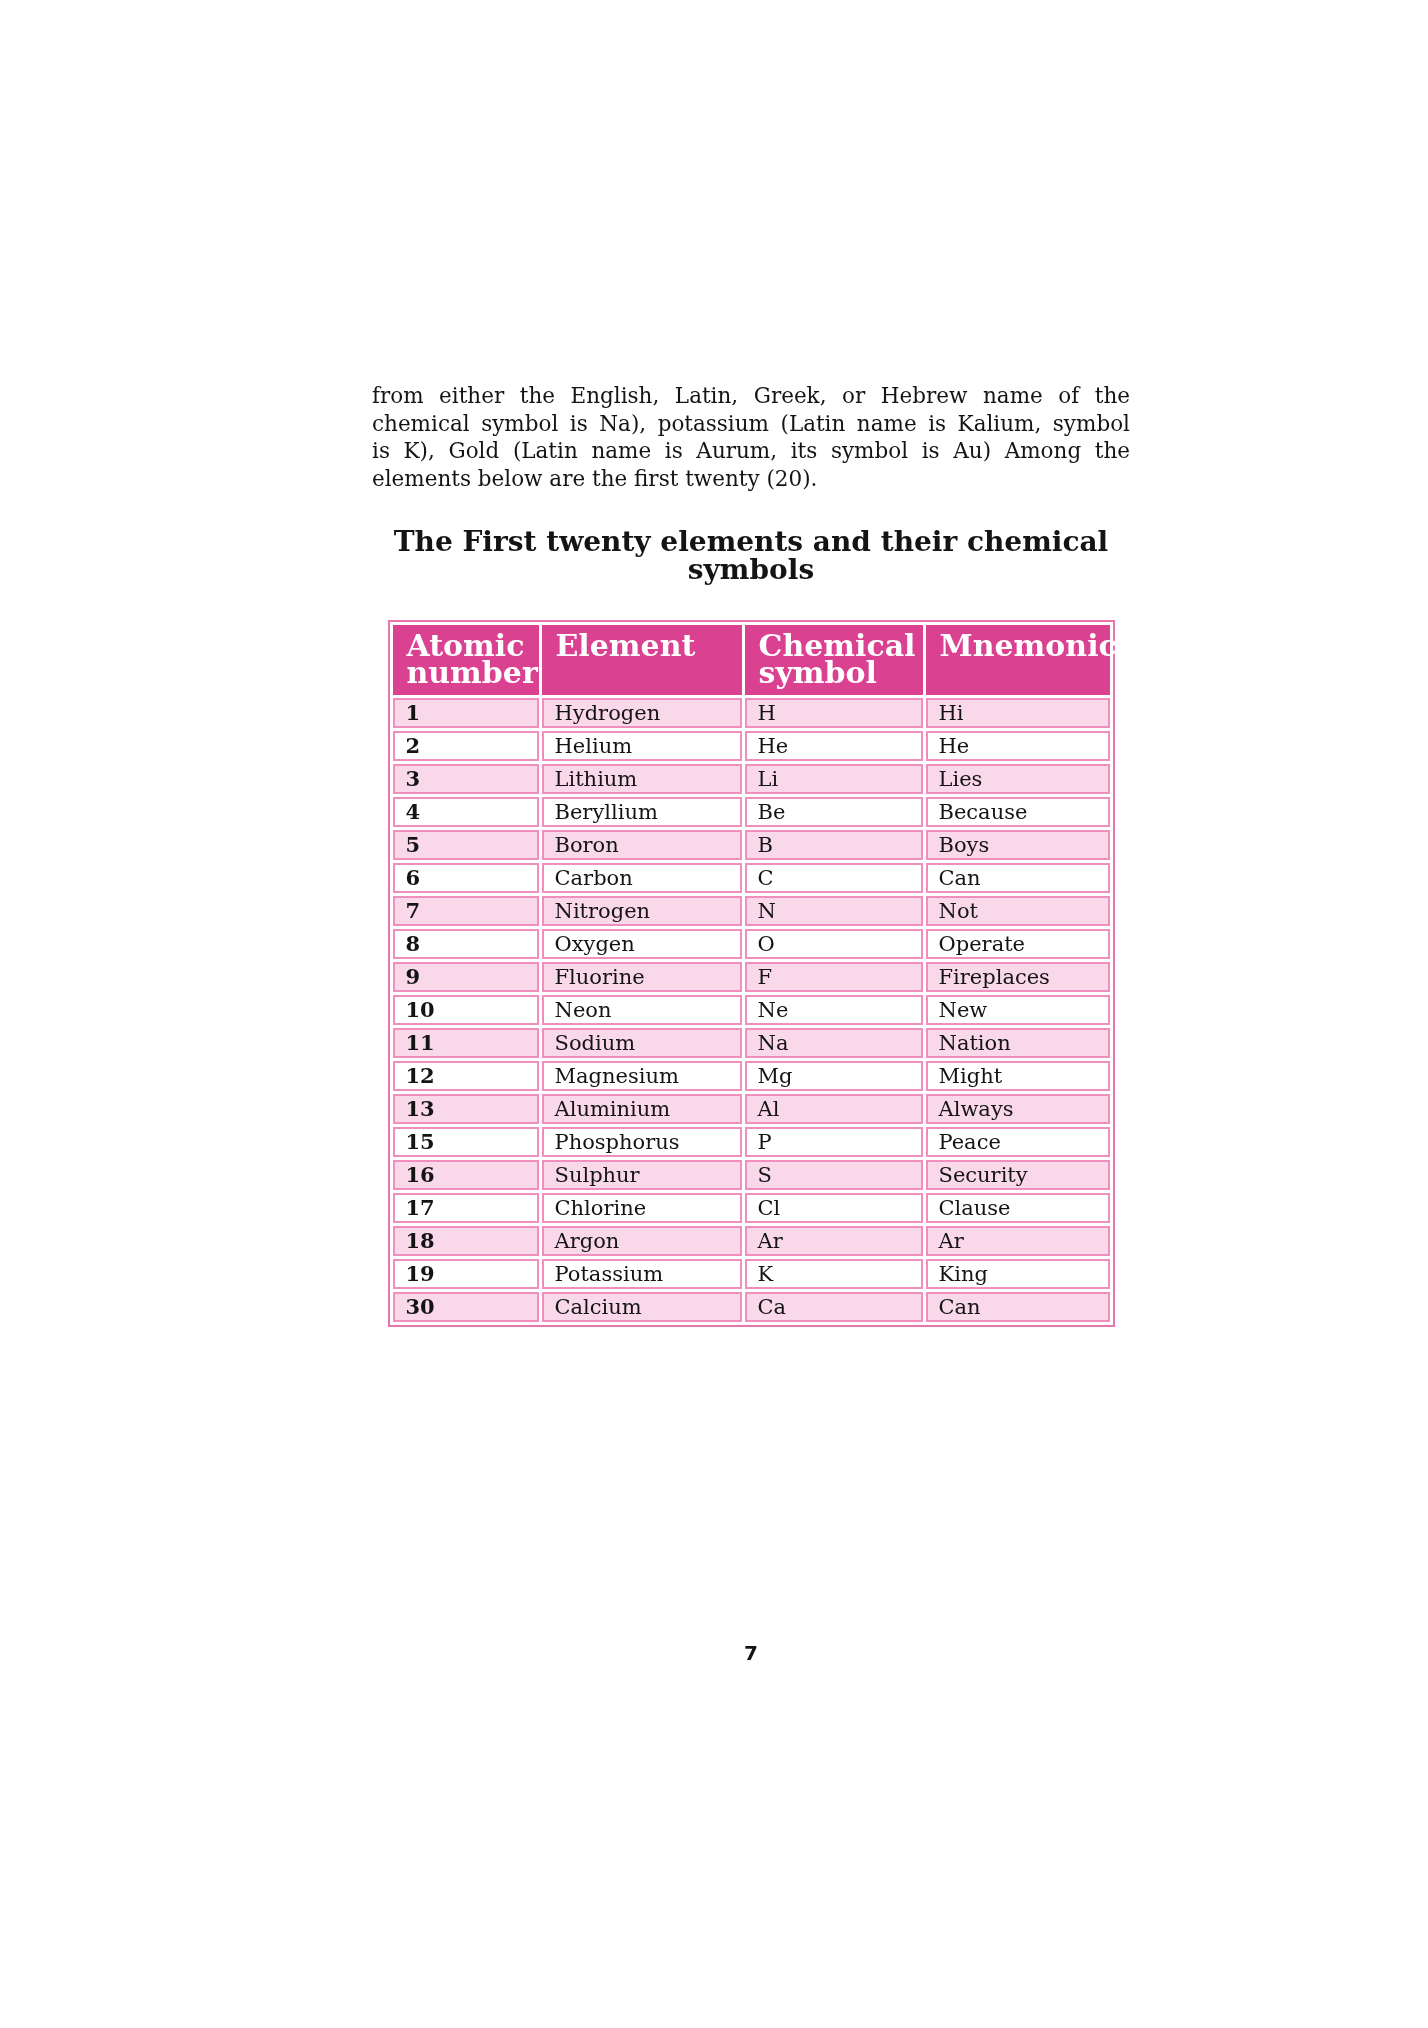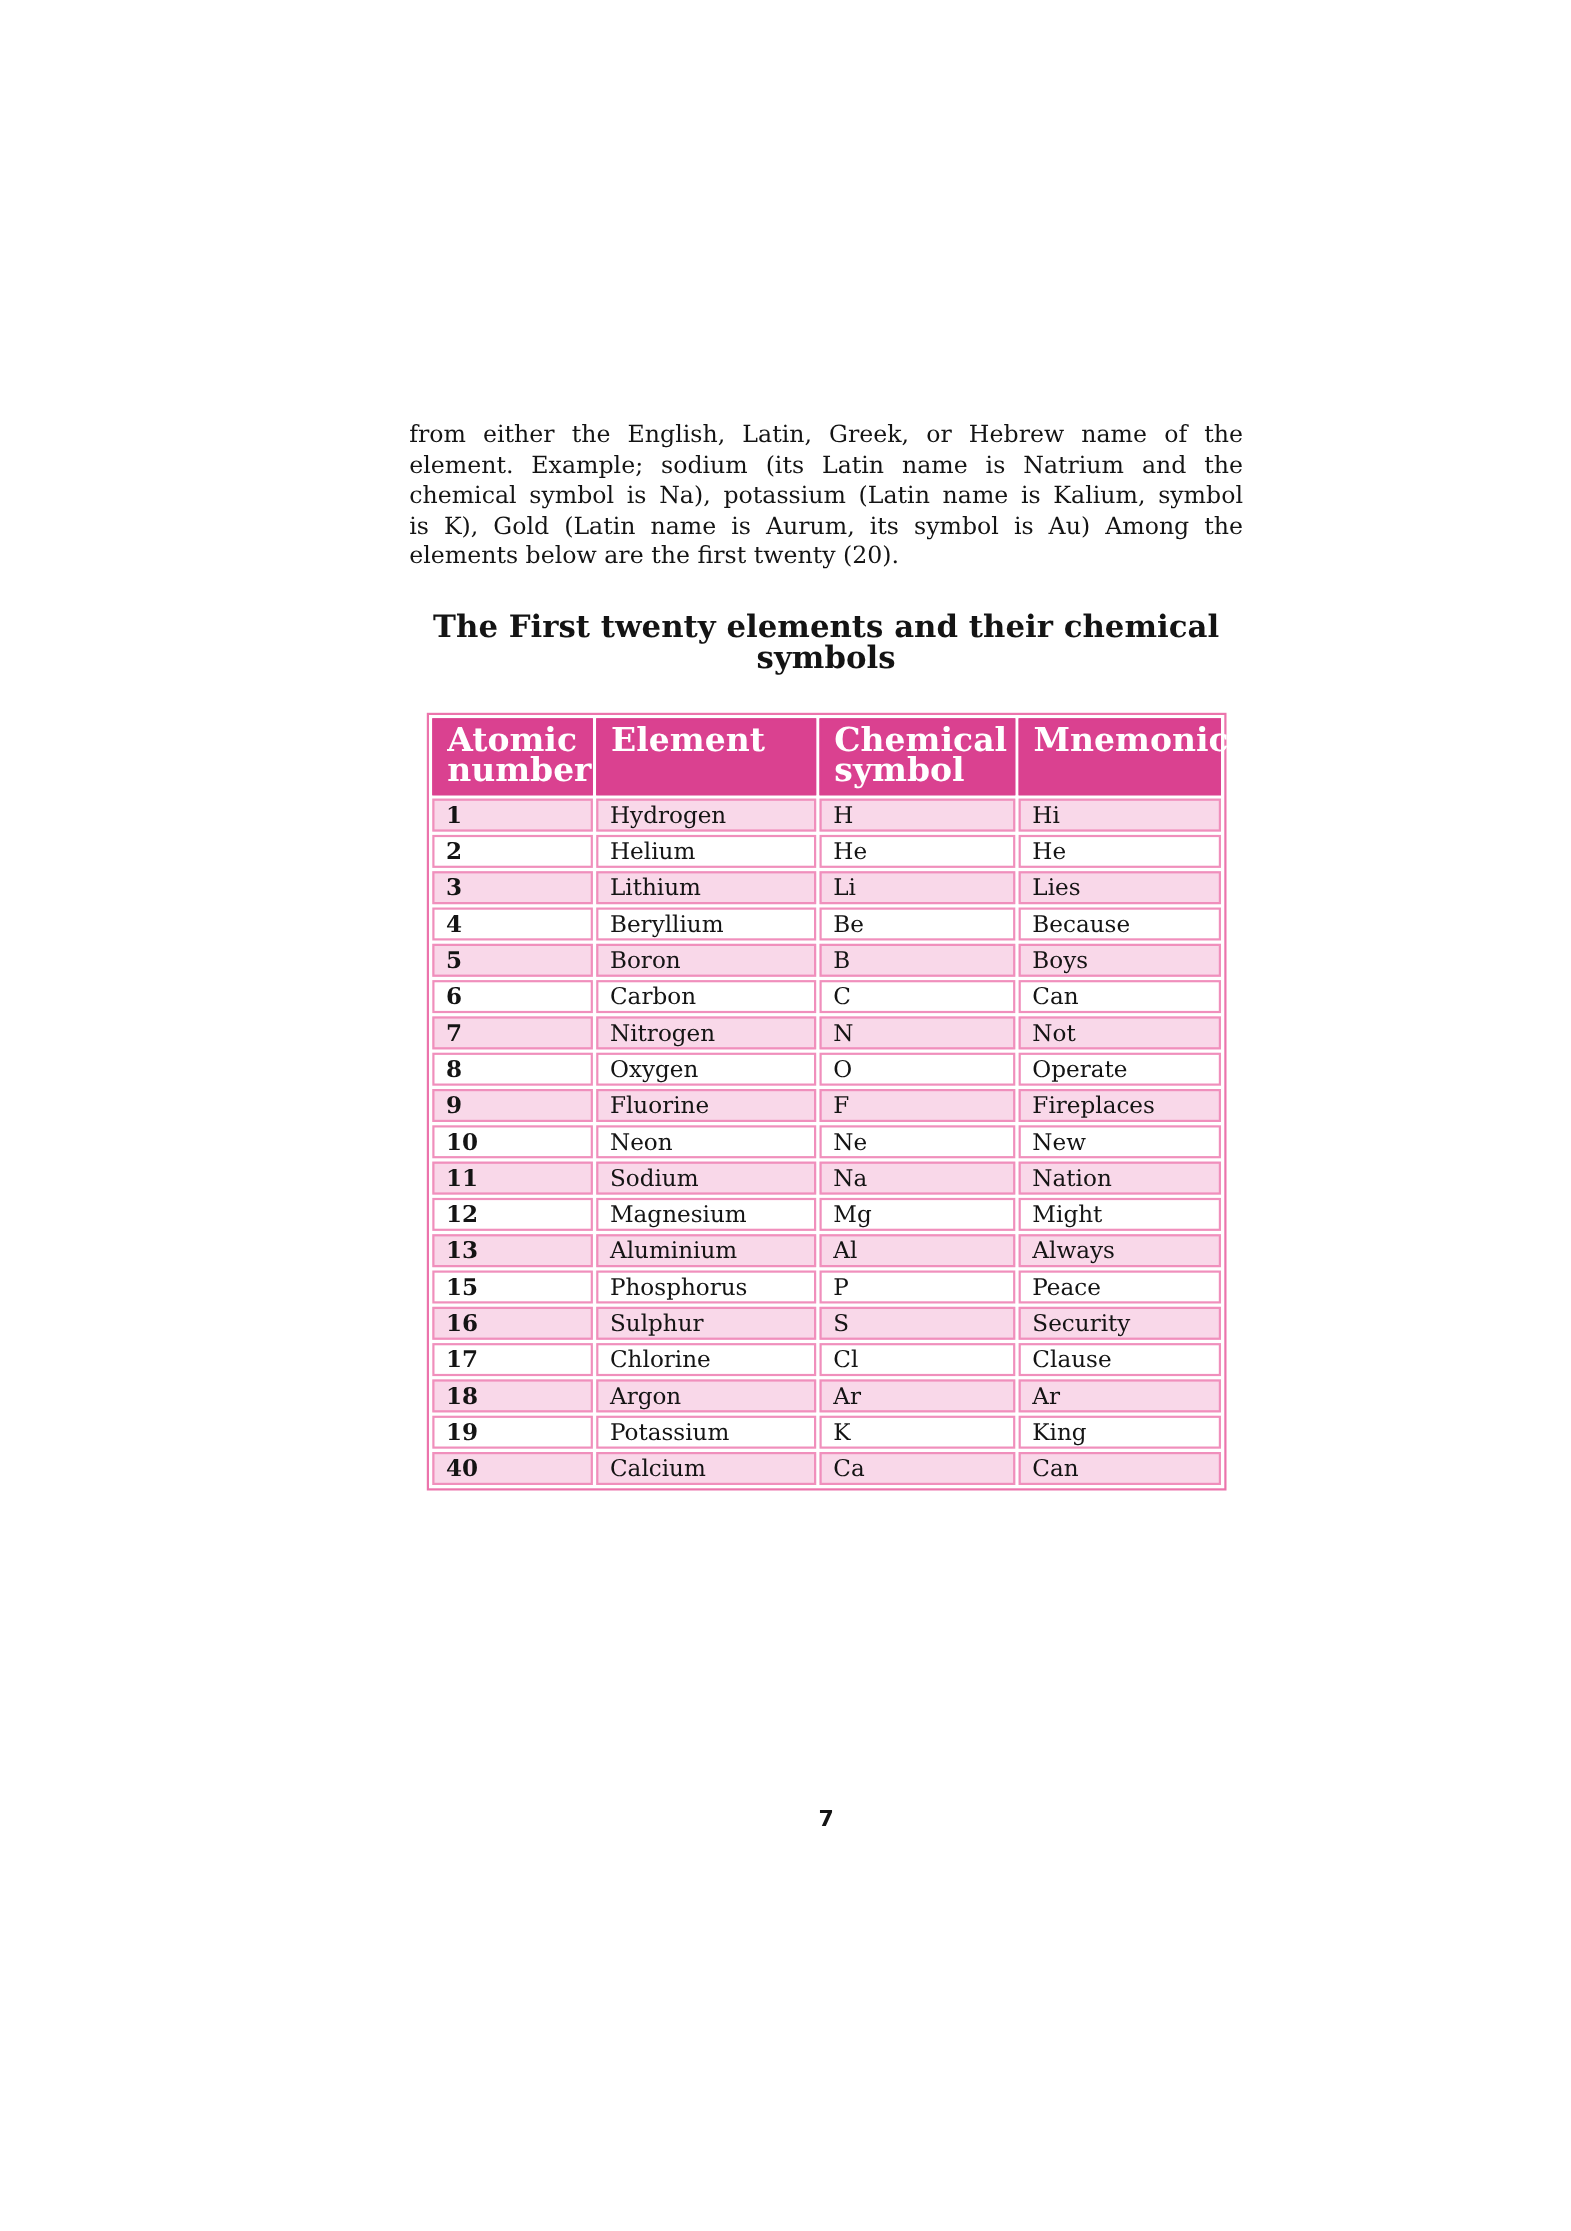--- a/index.html
+++ b/index.html
@@ -94,21 +94,20 @@
   }
 </style>
 </head>
 <body>
 
 <div class="page">
   <div class="content">
 
     <div class="paragraph">
       <div class="pline">from either the English, Latin, Greek, or Hebrew name of the</div>
-      <div class="pline">element. Example; sodium (its Latin name is Natrium and the</div>
       <div class="pline">chemical symbol is Na), potassium (Latin name is Kalium, symbol</div>
       <div class="pline">is K), Gold (Latin name is Aurum, its symbol is Au) Among the</div>
       <div class="pline last">elements below are the first twenty (20).</div>
     </div>
 
     <div class="table-title">The First twenty elements and their chemical symbols</div>
 
     <table class="elements-table">
       <colgroup>
         <col class="c1">
@@ -246,21 +245,21 @@
   </tr>
 
   <tr>
     <td class="num">19</td>
     <td>Potassium</td>
     <td>K</td>
     <td>King</td>
   </tr>
 
   <tr>
-    <td class="num">40</td>
+    <td class="num">30</td>
     <td>Calcium</td>
     <td>Ca</td>
     <td>Can</td>
   </tr>
 </tbody>
     </table>
 
   </div>
 
   <div class="page-number">7</div>

